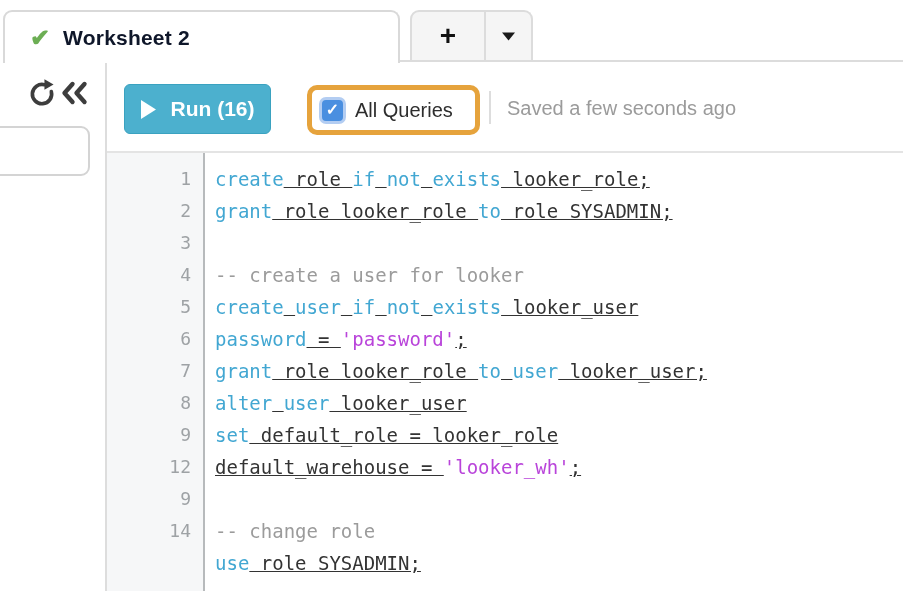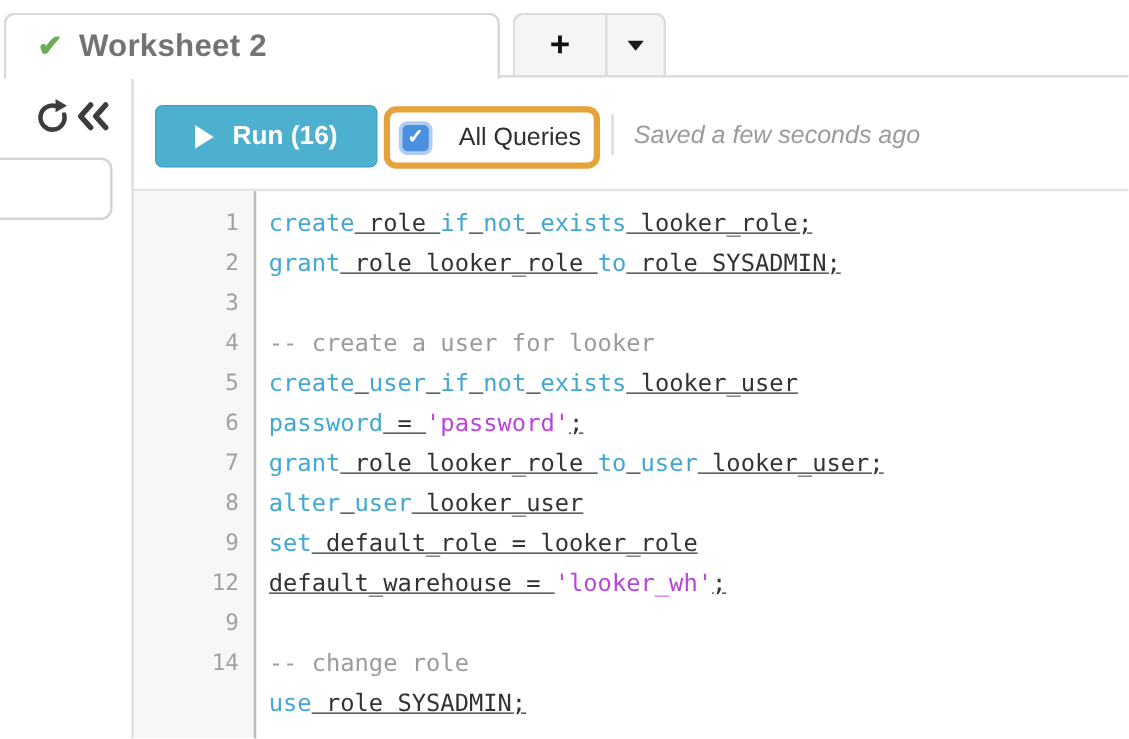--- a/index.html
+++ b/index.html
@@ -17,21 +17,21 @@
     font-family:"Liberation Sans",sans-serif;
   }
   
   .tabbar-line{position:absolute;left:386px;top:60px;width:517px;height:2px;background:#dcdcdc;}
   .tab-active{
     position:absolute;left:3px;top:10px;width:397px;height:53px;background:#fff;
     border:2px solid var(--tab-border);border-bottom:none;border-radius:9px 9px 0 0;
     display:flex;align-items:center;padding-left:25px;gap:13px;z-index:2;
   }
   .tab-check{color:var(--tab-check);font-size:24px;font-weight:bold;line-height:1;}
-  .tab-title{font-size:25px;font-weight:bold;color:#737373;letter-spacing:0.2px;}
+  .tab-title{font-size:21px;font-weight:bold;color:#0f172a;letter-spacing:0.2px;}
   .tab-group{
     position:absolute;left:410px;top:10px;height:50px;display:flex;z-index:1;
     background:var(--inactive-tab-bg);border:2px solid #dcdcdc;border-bottom:none;
     border-radius:9px 9px 0 0;
   }
   .tab-plus{
     width:74px;display:flex;align-items:center;justify-content:center;
     font-size:28px;font-weight:bold;color:#111;border-right:2px solid #dcdcdc;cursor:pointer;
   }
   .tab-caret{width:45px;display:flex;align-items:center;justify-content:center;cursor:pointer;}
@@ -39,39 +39,39 @@
   .icon-btn{position:absolute;cursor:pointer;}
   .refresh-btn{left:28px;top:78px;}
   .collapse-btn{left:59px;top:80px;}
   .sidebar-box{
     position:absolute;left:-16px;top:126px;width:106px;height:50px;background:#fff;
     border:2px solid #d4d4d4;border-radius:9px;
   }
   .v-divider{position:absolute;left:105px;top:63px;width:2px;height:528px;background:#dddddd;}
   
   .run-button{
-    position:absolute;left:124px;top:84px;width:178px;height:50px;
+    position:absolute;left:124px;top:84px;width:147px;height:50px;
     background:var(--run-button);border:1px solid var(--run-border);border-radius:6px;
     display:flex;align-items:center;justify-content:center;gap:15px;cursor:pointer;
   }
   .run-label{color:#ffffff;font-size:21px;font-weight:bold;}
   .aq-highlight{
     position:absolute;left:307px;top:85px;width:173px;height:50px;
     border:5px solid var(--highlight);border-radius:10px;background:#ffffff;
     display:flex;align-items:center;padding-left:7px;gap:9px;
   }
   .aq-checkbox{
     width:27px;height:27px;border-radius:7px;background:var(--checkbox);
     border:3px solid var(--checkbox-ring);display:flex;align-items:center;justify-content:center;
     cursor:pointer;flex:0 0 auto;
   }
   .aq-checkmark{color:#fff;font-size:16px;font-weight:bold;line-height:1;}
-  .aq-label{font-size:20px;color:#2e2e2e;cursor:pointer;margin-left:12px;}
+  .aq-label{font-size:20px;color:#2e2e2e;cursor:pointer;}
   .toolbar-divider{position:absolute;left:489px;top:91px;width:2px;height:33px;background:#dddddd;}
-  .saved-status{position:absolute;left:507px;top:97px;font-size:20px;color:var(--muted);font-style:italic;}
+  .saved-status{position:absolute;left:507px;top:97px;font-size:20px;color:var(--muted);}
   
   .editor-top-border{position:absolute;left:107px;top:151px;width:796px;height:2px;background:#e4e4e4;}
   .gutter{
     position:absolute;left:107px;top:153px;width:98px;height:438px;
     background:var(--gutter-bg);border-right:2px solid var(--gutter-border);
     padding-top:10px;overflow:hidden;
   }
   .ln{
     height:32px;line-height:32px;text-align:right;padding-right:12px;
     font-family:"DejaVu Sans Mono",monospace;font-size:18px;color:var(--line-num);

